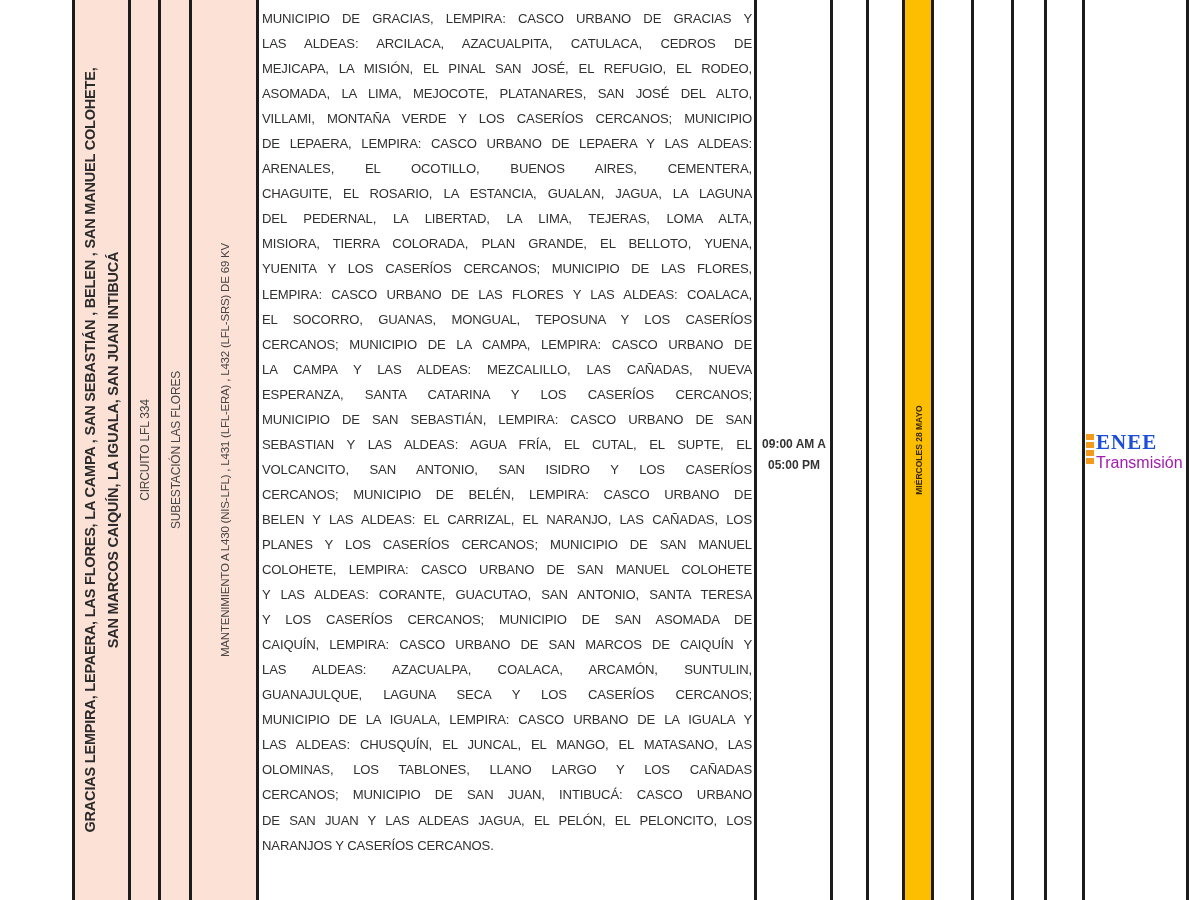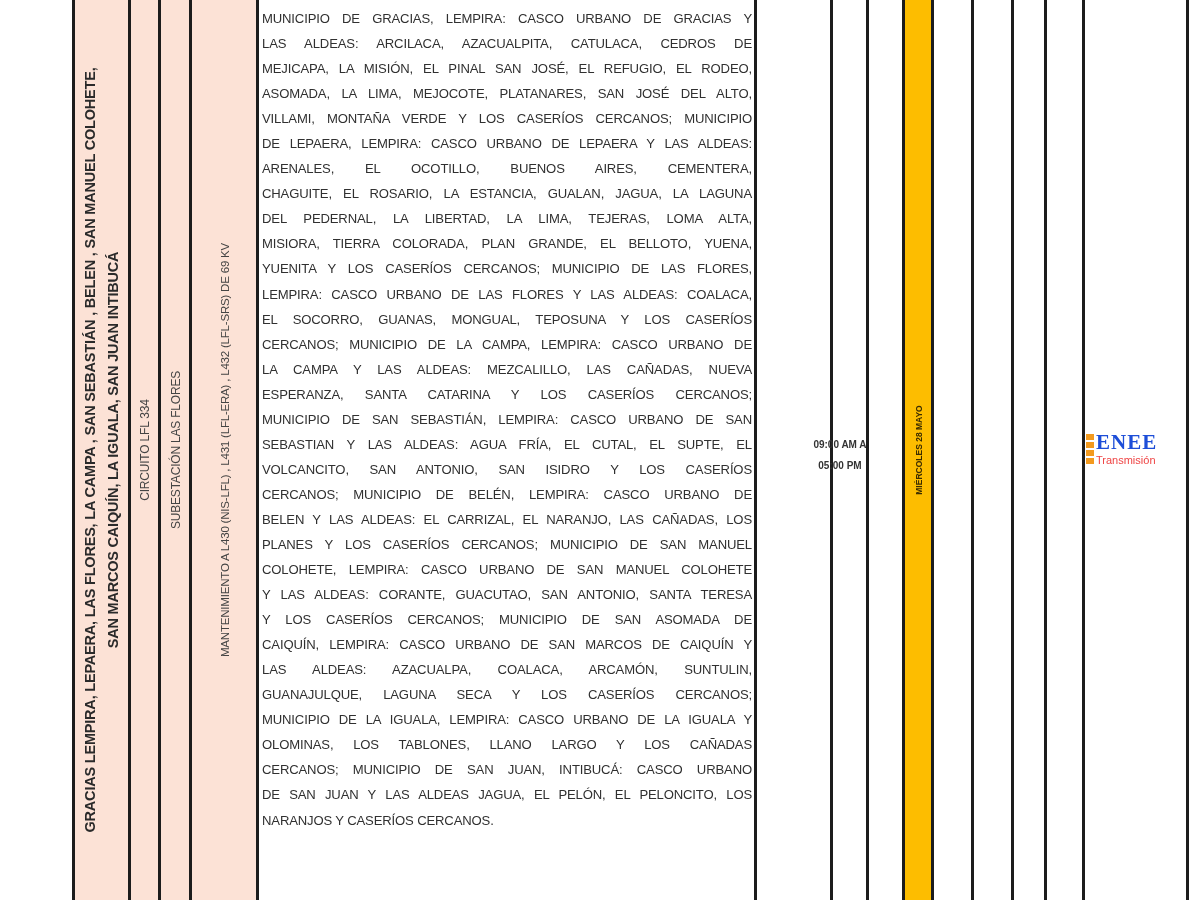--- a/index.html
+++ b/index.html
@@ -29,23 +29,22 @@
     .desc {
       position: absolute; left: 262px; top: 6px; width: 490px;
       font-size: 13.1px; line-height: 25.05px; color: #303030;
       text-align: justify; letter-spacing: -0.15px;
       font-family: "Liberation Sans Narrow", "Liberation Sans", sans-serif;
     }
     .desc span.line { display: block; text-align: justify; text-align-last: justify; white-space: nowrap; }
     .desc span.line.last { text-align-last: left; }
     .time {
       position: absolute; left: 757px; top: 434px; width: 74px;
-      font-size: 10px; line-height: 21px; font-weight: bold; color: #333;
+      font-size: 12px; line-height: 21px; font-weight: bold; color: #333;
       text-align: center;
-      margin-left: 46px;
     }
     .yellow { background: #fdbd00; }
     .date {
       position: absolute; left: 50%; top: 50%;
       transform: translate(-50%, -50%) rotate(-90deg);
       white-space: nowrap; font-size: 8.5px; font-weight: bold; color: #3a2c00;
     }
     .logo {
       position: absolute; left: 1084px; top: 430px; width: 110px; height: 40px;
       overflow: hidden;
@@ -53,21 +52,21 @@
     .logo-mark {
       position: absolute; left: 2px; top: 4px; width: 8px; height: 30px;
       display: flex; flex-direction: column; gap: 2px;
     }
     .logo-mark i { display: block; width: 8px; height: 6px; background: #f39a1e; }
     .logo-text {
       position: absolute; left: 12px; top: 0px; font-size: 21px; font-weight: bold;
       color: #1d4ed8; letter-spacing: 1px; font-family: Liberation Serif, serif;
     }
     .logo-sub {
-      position: absolute; left: 12px; top: 24px; font-size: 11px; color: #ef4444;
+      position: absolute; left: 12px; top: 24px; font-size: 16px; color: #a21caf;
     }
   </style>
 </head>
 <body>
 
 <div class="col pink" style="left:74px;width:56px;">
   <div class="rot main" style="width:860px;">
     <div>GRACIAS LEMPIRA, LEPAERA, LAS FLORES, LA CAMPA , SAN SEBASTIÁN , BELEN , SAN MANUEL COLOHETE,</div>
     <div>SAN MARCOS CAIQUÍN, LA IGUALA, SAN JUAN INTIBUCÁ</div>
   </div>
@@ -125,20 +124,21 @@
     <span class="line">CERCANOS; MUNICIPIO DE BELÉN, LEMPIRA: CASCO URBANO DE</span>
     <span class="line">BELEN Y LAS ALDEAS: EL CARRIZAL, EL NARANJO, LAS CAÑADAS, LOS</span>
     <span class="line">PLANES Y LOS CASERÍOS CERCANOS; MUNICIPIO DE SAN MANUEL</span>
     <span class="line">COLOHETE, LEMPIRA: CASCO URBANO DE SAN MANUEL COLOHETE</span>
     <span class="line">Y LAS ALDEAS: CORANTE, GUACUTAO, SAN ANTONIO, SANTA TERESA</span>
     <span class="line">Y LOS CASERÍOS CERCANOS; MUNICIPIO DE SAN ASOMADA DE</span>
     <span class="line">CAIQUÍN, LEMPIRA: CASCO URBANO DE SAN MARCOS DE CAIQUÍN Y</span>
     <span class="line">LAS ALDEAS: AZACUALPA, COALACA, ARCAMÓN, SUNTULIN,</span>
     <span class="line">GUANAJULQUE, LAGUNA SECA Y LOS CASERÍOS CERCANOS;</span>
     <span class="line">MUNICIPIO DE LA IGUALA, LEMPIRA: CASCO URBANO DE LA IGUALA Y</span>
+    <span class="line">LAS ALDEAS: CHUSQUÍN, EL JUNCAL, EL MANGO, EL MATASANO, LAS</span>
     <span class="line">OLOMINAS, LOS TABLONES, LLANO LARGO Y LOS CAÑADAS</span>
     <span class="line">CERCANOS; MUNICIPIO DE SAN JUAN, INTIBUCÁ: CASCO URBANO</span>
     <span class="line">DE SAN JUAN Y LAS ALDEAS JAGUA, EL PELÓN, EL PELONCITO, LOS</span>
     <span class="line last">NARANJOS Y CASERÍOS CERCANOS.</span>
   </div>
 
 <div class="time">
   <div>09:00 AM A</div>
   <div>05:00 PM</div>
 </div>

